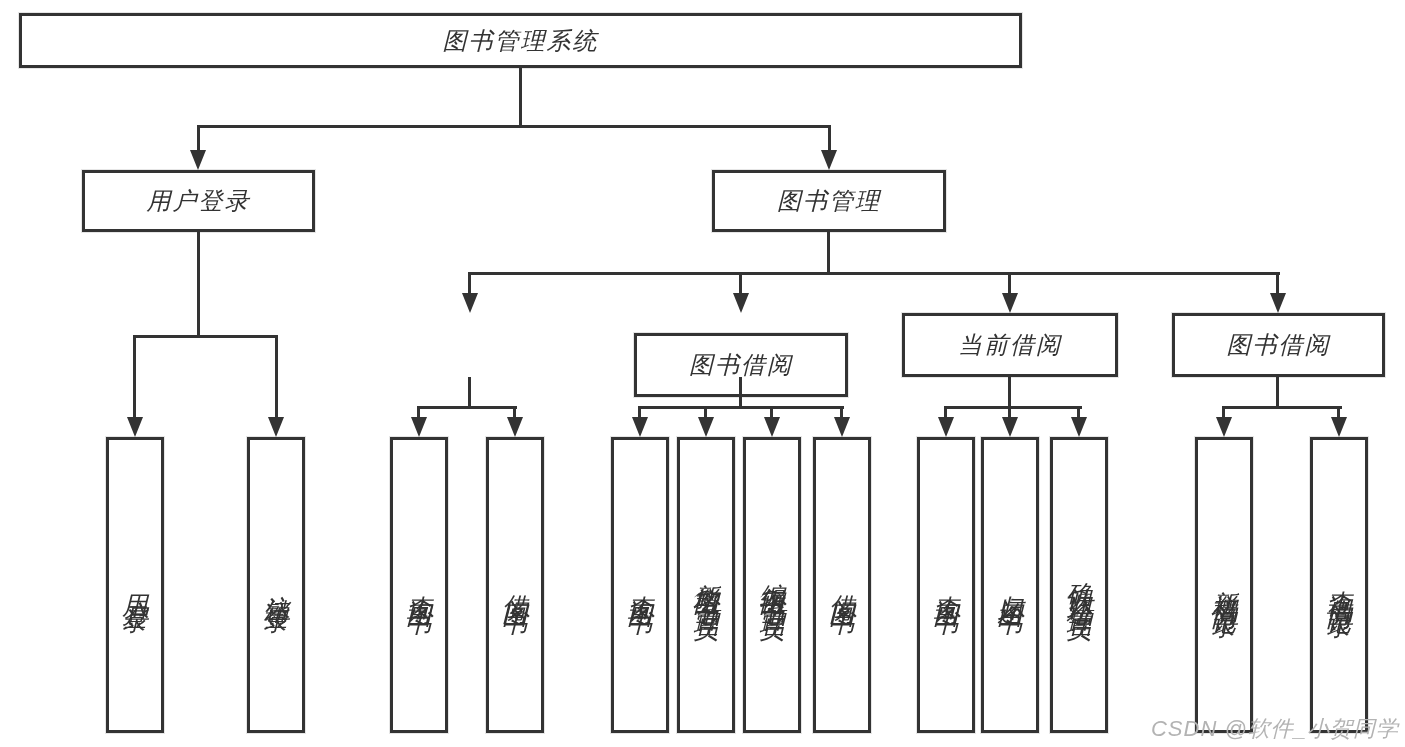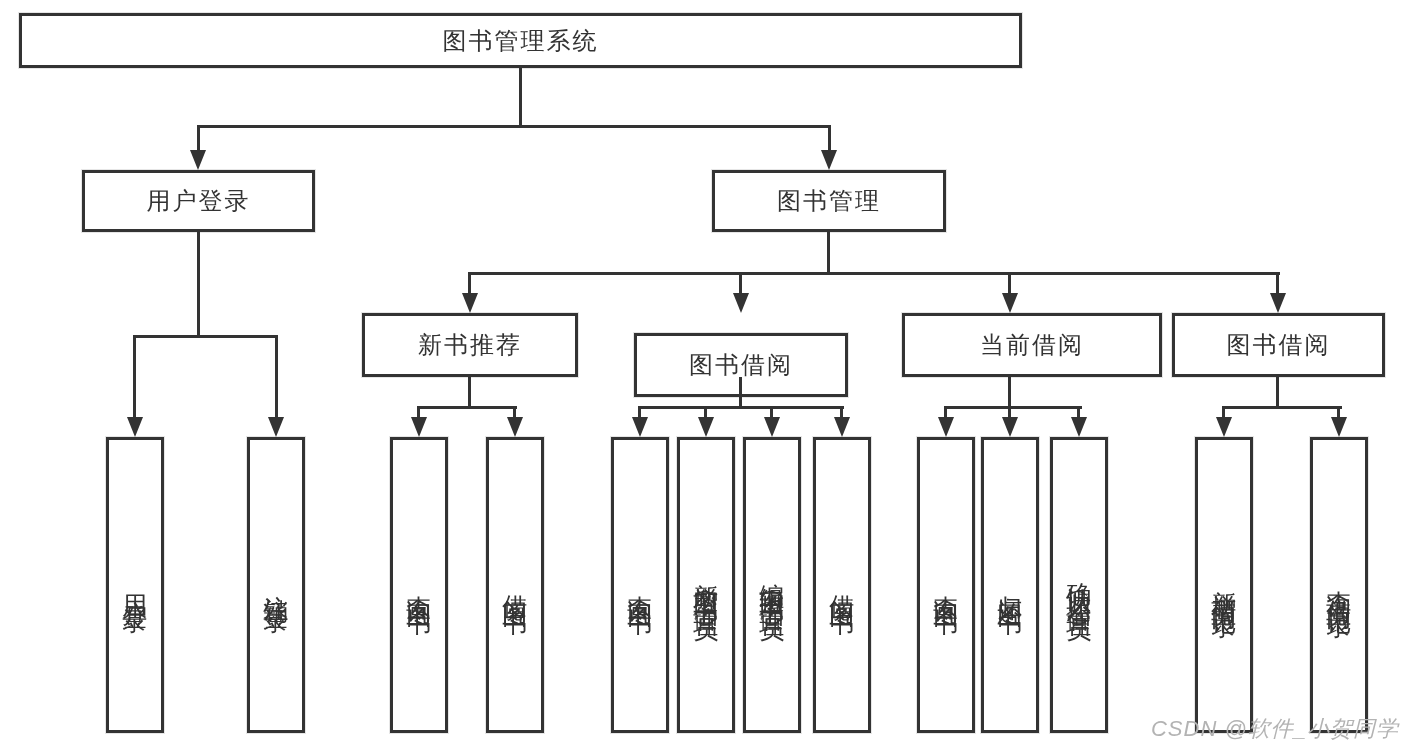--- a/index.html
+++ b/index.html
@@ -20,20 +20,21 @@
   }
   .box {
     position: absolute;
     box-sizing: border-box;
     background: var(--box-fill);
     border: 3px solid var(--line);
     display: flex;
     align-items: center;
     justify-content: center;
     box-shadow: 0 0 0 1px rgba(51,51,51,0.12);
+    font-style: italic;
   }
   .hlabel {
     font-size: 24px;
     color: var(--text);
     letter-spacing: 2px;
     white-space: nowrap;
     font-weight: 500;
   }
   .vlabel {
     writing-mode: vertical-lr;
@@ -98,27 +99,24 @@
   <div class="cline" style="left:468px; top:272px; width:812px; height:3px;"></div>
   <div class="cline" style="left:468px; top:272px; width:3px; height:23px;"></div>
   <div class="arrow" style="left:462px; top:293px;"></div>
   <div class="cline" style="left:739px; top:272px; width:3px; height:23px;"></div>
   <div class="arrow" style="left:733px; top:293px;"></div>
   <div class="cline" style="left:1008px; top:272px; width:3px; height:23px;"></div>
   <div class="arrow" style="left:1002px; top:293px;"></div>
   <div class="cline" style="left:1276px; top:272px; width:3px; height:23px;"></div>
   <div class="arrow" style="left:1270px; top:293px;"></div>
 
-  <div class="box" style="left:362px; top:313px; width:216px; height:64px;">
-    <span class="hlabel">新书推荐</span>
-  </div>
   <div class="box" style="left:634px; top:313px; width:214px; height:64px;margin-top:20px;">
     <span class="hlabel">图书借阅</span>
   </div>
-  <div class="box" style="left:902px; top:313px; width:260px; height:64px;">
+  <div class="box" style="left:902px; top:313px; width:216px; height:64px;">
     <span class="hlabel">当前借阅</span>
   </div>
   <div class="box" style="left:1172px; top:313px; width:213px; height:64px;">
     <span class="hlabel">图书借阅</span>
   </div>
 
   <div class="cline" style="left:468px; top:377px; width:3px; height:29px;"></div>
   <div class="cline" style="left:417px; top:406px; width:100px; height:3px;"></div>
   <div class="cline" style="left:417px; top:406px; width:3px; height:13px;"></div>
   <div class="arrow" style="left:411px; top:417px;"></div>

